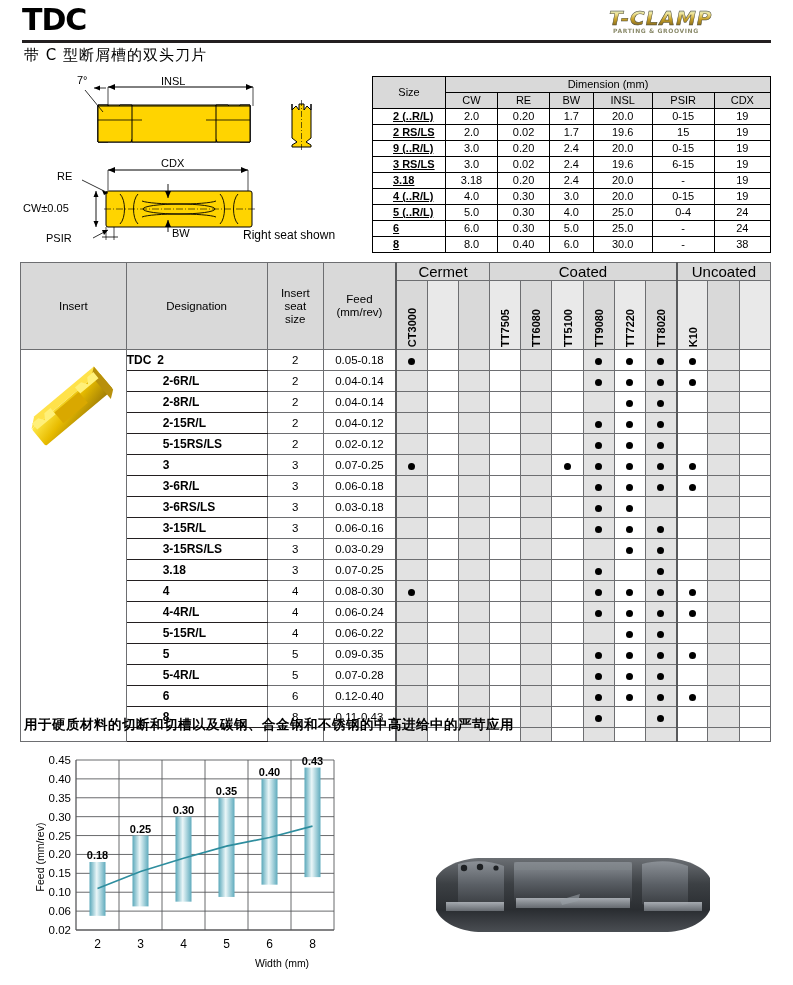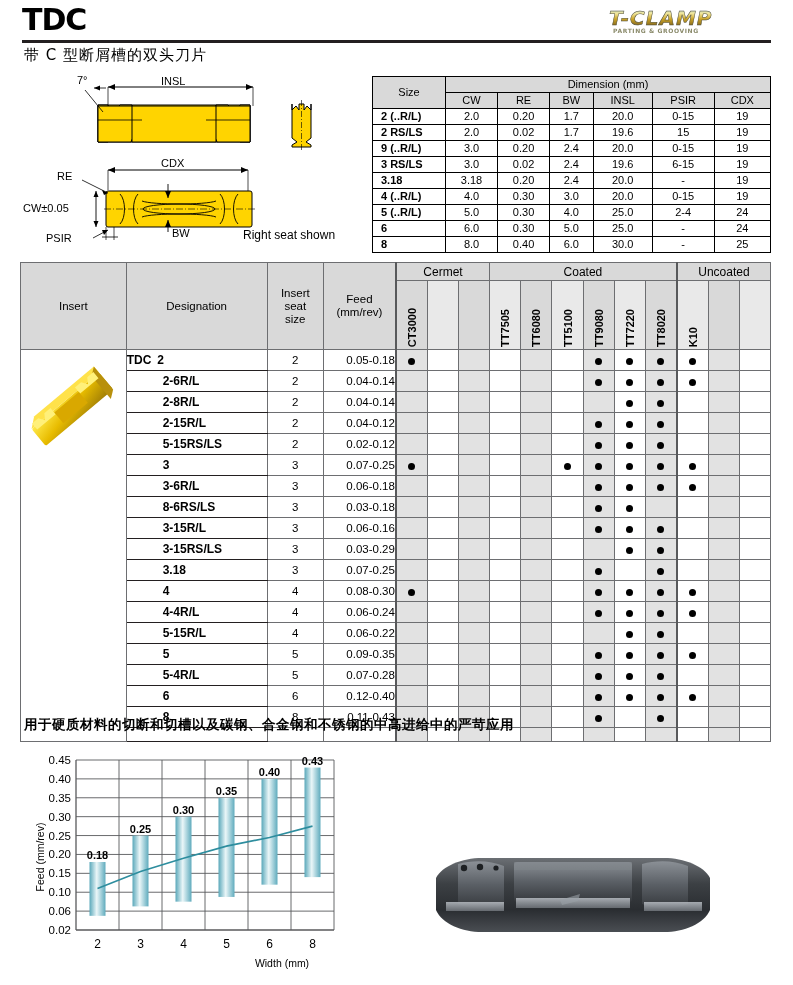--- a/index.html
+++ b/index.html
@@ -23,39 +23,39 @@
   .dlabel{position:absolute;font-size:11px;font-family:"Liberation Sans",sans-serif;}
   #drawings svg{position:absolute;left:0;top:0;}
   #rh-note{position:absolute;left:243px;top:228px;font-size:12px;}
 
   
   #dimtable{position:absolute;left:372px;top:76px;width:399px;
     border-collapse:collapse;font-size:11px;}
   #dimtable th,#dimtable td{border:1px solid #000;text-align:center;
     padding:0;height:15px;line-height:15px;}
   #dimtable thead th{background:#d9d9d9;font-weight:normal;}
-  #dimtable td.size{font-weight:bold;text-align:left;padding-left:8px;background:#fff;}
+  #dimtable td.size{font-weight:bold;text-align:left;padding-left:20px;background:#fff;text-decoration:underline;}
   #dimtable th.sizehdr{width:72px;}
 
   
   #gradewrap{position:absolute;left:20px;top:262px;width:751px;}
   #gradetable{border-collapse:collapse;width:751px;font-size:11px;table-layout:fixed;}
   #gradetable td,#gradetable th{border:1px solid #6d6e71;padding:0;}
   .hdrcell{background:#d9d9d9;text-align:center;vertical-align:middle;
     font-weight:normal;font-size:11.5px;line-height:13px;}
-  .catcell{background:#d9d9d9;text-align:center;font-weight:normal;font-size:12px;
+  .catcell{background:#d9d9d9;text-align:center;font-weight:normal;font-size:15px;
     height:17px;}
   .gradecell{background:#d9d9d9;height:68px;vertical-align:bottom;text-align:center;}
   .vtext{writing-mode:vertical-rl;transform:rotate(180deg);font-size:11px;
     white-space:nowrap;display:inline-block;padding-bottom:2px;}
   .r-desig{font-weight:bold;font-size:12px;padding-left:4px;height:20px;
     border-bottom:1px solid #231f20 !important;}
   .r-desig .pre{font-weight:bold;margin-right:6px;}
   .r-num{text-align:center;font-size:11.5px;}
-  .r-feed{text-align:right;font-size:11.5px;}
+  .r-feed{text-align:center;font-size:11.5px;}
   .gc{text-align:center;}
   .gc.shade{background:#e2e2e2;}
   .dot{display:inline-block;width:7px;height:7px;border-radius:50%;
     background:#000;vertical-align:middle;}
   .thickR{border-right:2px solid #58595b !important;}
   #insertphoto{width:105px;vertical-align:top;background:#fff;position:relative;}
   #insertphoto svg{display:block;}
   .endrow td{height:13px;}
 
   
@@ -250,40 +250,40 @@
         <td>20.0</td>
         <td>0-15</td>
         <td>19</td>
       </tr>
       <tr>
         <td class="size">5 (..R/L)</td>
         <td>5.0</td>
         <td>0.30</td>
         <td>4.0</td>
         <td>25.0</td>
-        <td>2-4</td>
+        <td>0-4</td>
         <td>24</td>
       </tr>
       <tr>
         <td class="size">6</td>
         <td>6.0</td>
         <td>0.30</td>
         <td>5.0</td>
         <td>25.0</td>
         <td>-</td>
         <td>24</td>
       </tr>
       <tr>
         <td class="size">8</td>
         <td>8.0</td>
         <td>0.40</td>
         <td>6.0</td>
         <td>30.0</td>
         <td>-</td>
-        <td>25</td>
+        <td>38</td>
       </tr>
     </tbody>
 </table>
 
 <div id="gradewrap">
 <table id="gradetable">
   <colgroup>
     <col style="width:105px">
         <col style="width:140px">
         <col style="width:56px">
@@ -466,21 +466,21 @@
           <td class="gc shade"></td>
           <td class="gc"></td>
           <td class="gc shade"><span class="dot"></span></td>
           <td class="gc"><span class="dot"></span></td>
           <td class="gc shade thickR"><span class="dot"></span></td>
           <td class="gc"><span class="dot"></span></td>
           <td class="gc shade"></td>
           <td class="gc"></td>
         </tr>
         <tr>
-          <td class="r-desig"><span class="pre" style="display: inline-block; width: 30px;"></span><span>8-6RS/LS</span></td>
+          <td class="r-desig"><span class="pre" style="display: inline-block; width: 30px;"></span><span>3-6RS/LS</span></td>
           <td class="r-num">3</td>
           <td class="r-feed thickR">0.03-0.18</td>
           <td class="gc shade"></td>
           <td class="gc"></td>
           <td class="gc shade"></td>
           <td class="gc"></td>
           <td class="gc shade"></td>
           <td class="gc"></td>
           <td class="gc shade"><span class="dot"></span></td>
           <td class="gc"><span class="dot"></span></td>

